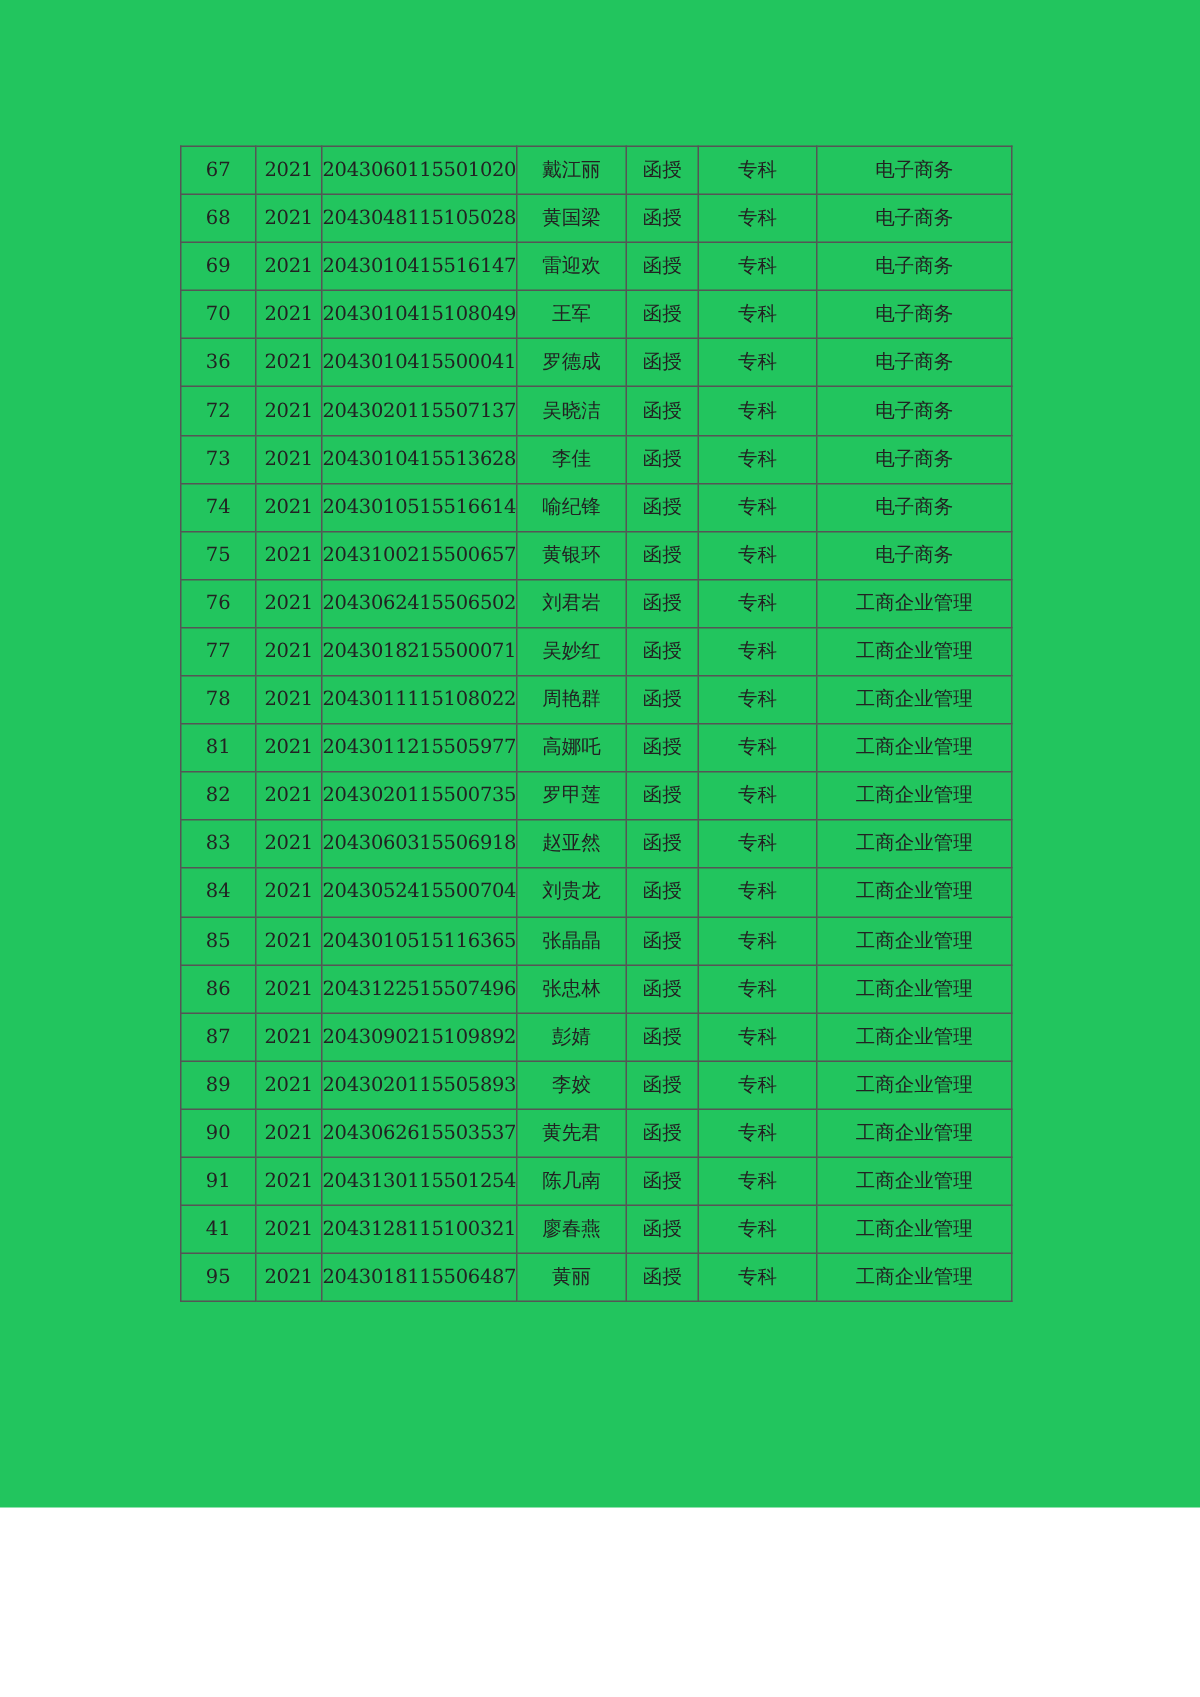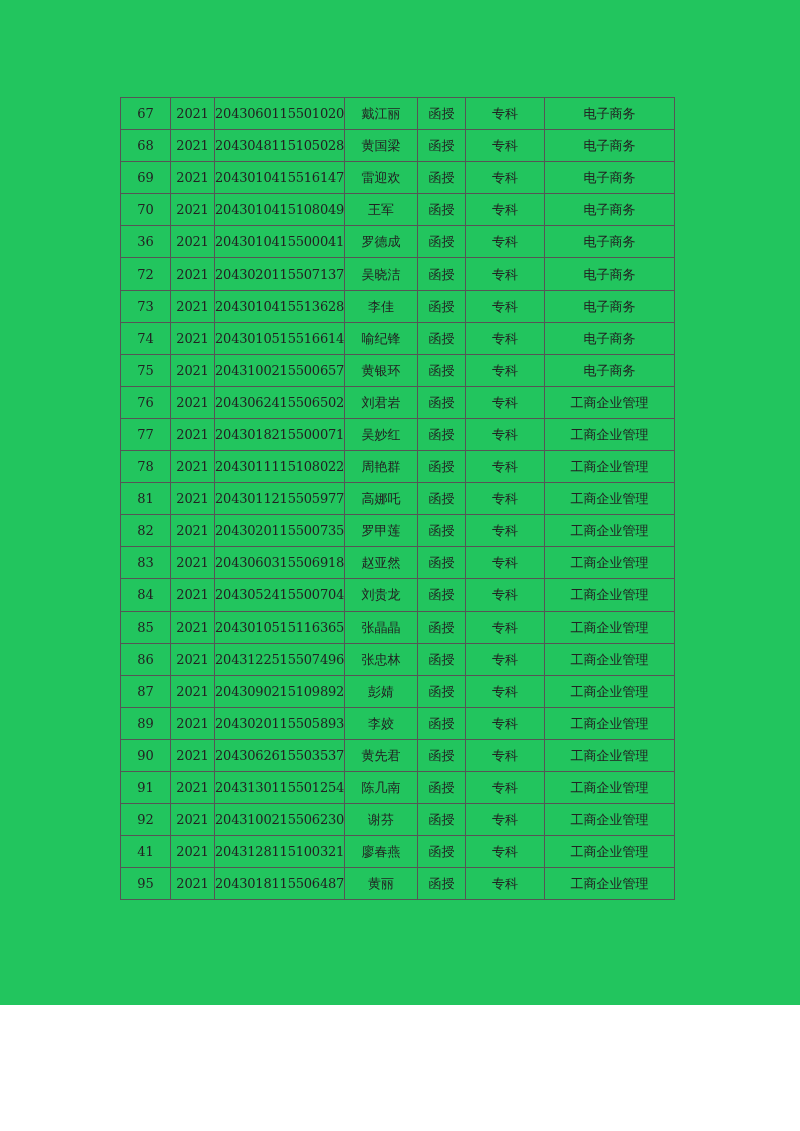--- a/index.html
+++ b/index.html
@@ -227,29 +227,20 @@
         <tr>
           <td class="c-no">91</td>
           <td class="c-year">2021</td>
           <td class="c-id">2043130115501254</td>
           <td class="c-name">陈几南</td>
           <td class="c-mode">函授</td>
           <td class="c-level">专科</td>
           <td class="c-major">工商企业管理</td>
         </tr>
         <tr>
-          <td class="c-no">92</td>
-          <td class="c-year">2021</td>
-          <td class="c-id">2043100215506230</td>
-          <td class="c-name">谢芬</td>
-          <td class="c-mode">函授</td>
-          <td class="c-level">专科</td>
-          <td class="c-major">工商企业管理</td>
-        </tr>
-        <tr>
           <td class="c-no">41</td>
           <td class="c-year">2021</td>
           <td class="c-id">2043128115100321</td>
           <td class="c-name">廖春燕</td>
           <td class="c-mode">函授</td>
           <td class="c-level">专科</td>
           <td class="c-major">工商企业管理</td>
         </tr>
         <tr>
           <td class="c-no">95</td>

